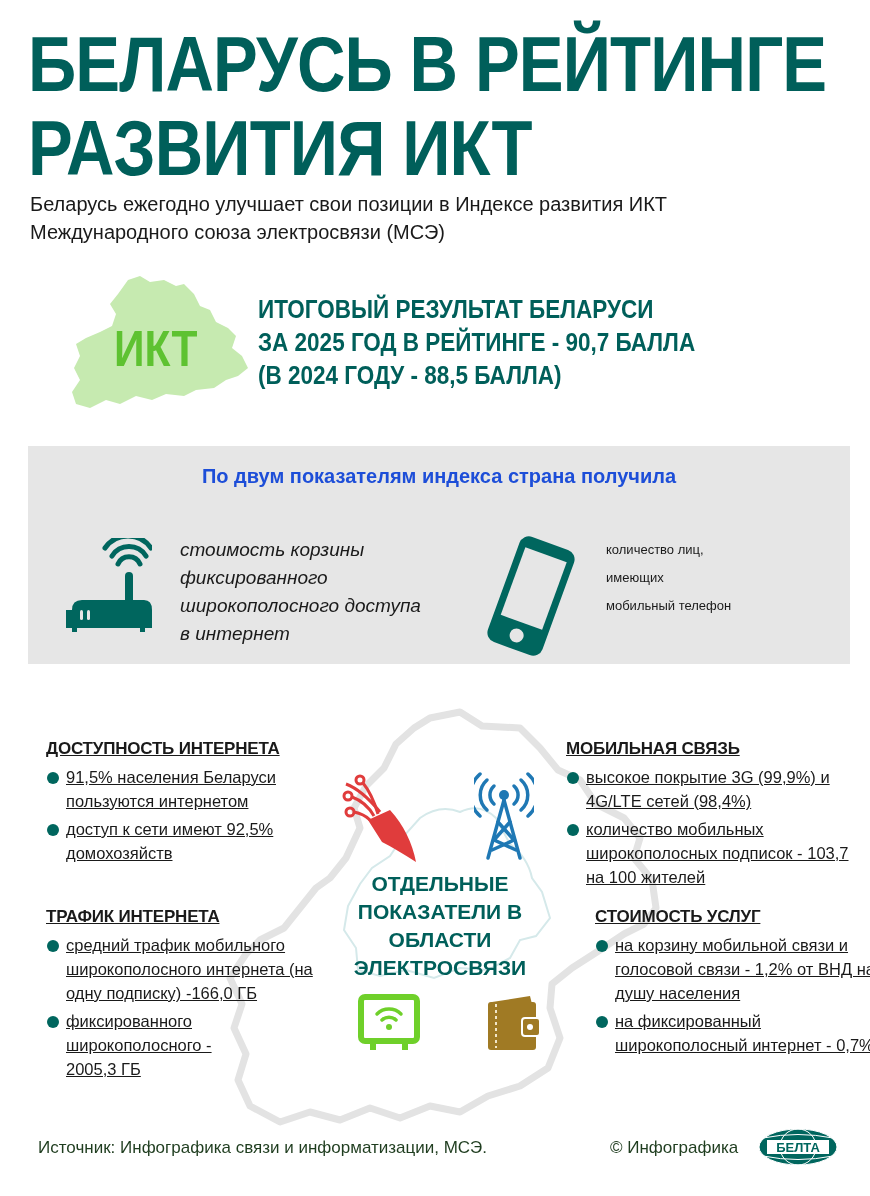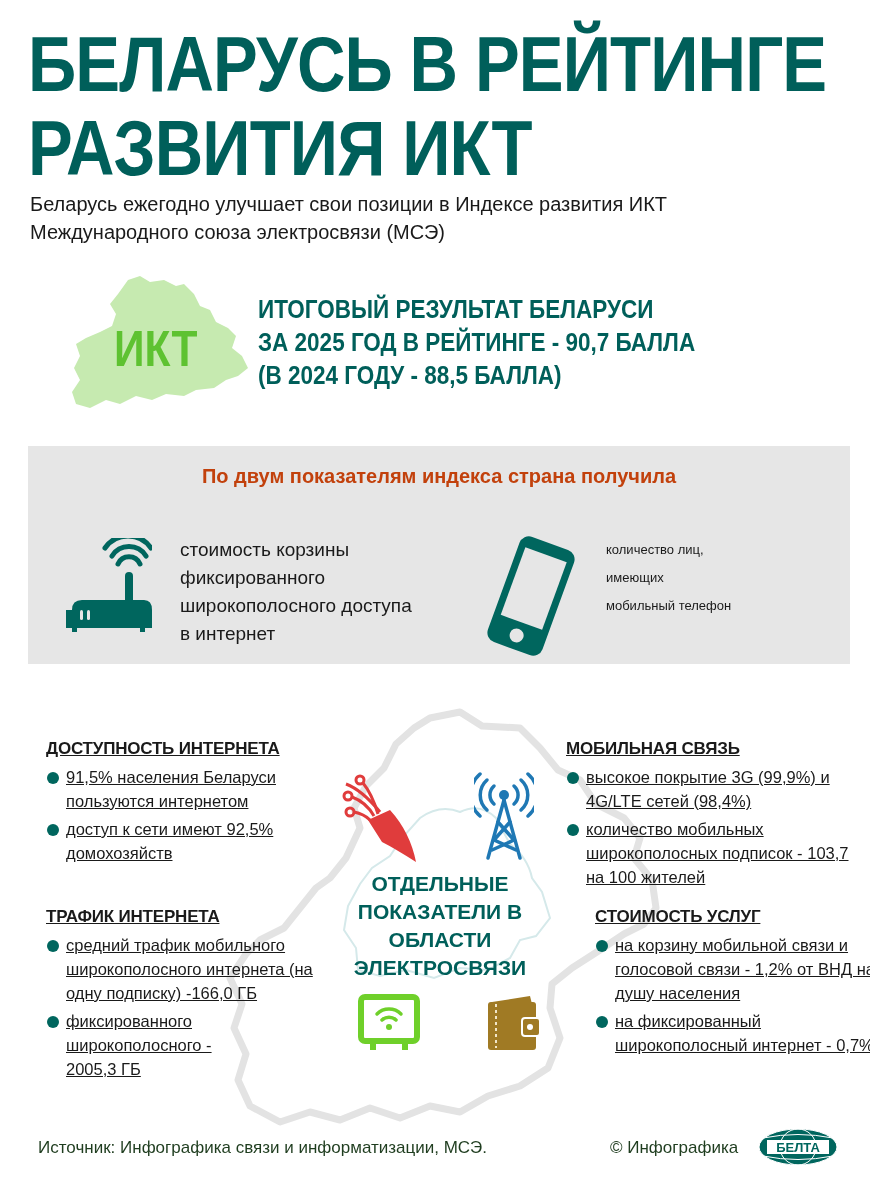--- a/index.html
+++ b/index.html
@@ -27,27 +27,27 @@
     position: absolute; left: 258px; top: 293px; width: 590px;
     font-weight: 700; font-size: 25px; line-height: 33px; color: #005f5a;
     transform: scaleX(0.9); transform-origin: left top; white-space: nowrap;
   }
 
   .grey-box {
     position: absolute; left: 28px; top: 446px; width: 822px; height: 218px; background: #e6e6e6;
   }
   .grey-head {
     position: absolute; left: 0; top: 16px; width: 822px; text-align: center;
-    font-weight: 700; font-size: 20px; line-height: 28px; color: #c2410c;
+    font-weight: 700; font-size: 20px; line-height: 28px; color: #1d4ed8;
   }
   .router-icon { position: absolute; left: 38px; top: 92px; width: 86px; height: 96px; }
   .phone-icon { position: absolute; left: 456px; top: 90px; width: 94px; height: 120px; }
   .grey-text-left {
     position: absolute; left: 152px; top: 90px; width: 300px;
-    font-size: 19px; line-height: 28px; color: #1a1a1a;
+    font-size: 19px; line-height: 28px; color: #1a1a1a; font-style: italic;
   }
   .grey-text-right {
     position: absolute; left: 578px; top: 90px; width: 240px;
     font-size: 13px; line-height: 28px; color: #1a1a1a;
   }
 
   .bg-map { position: absolute; left: 220px; top: 708px; width: 440px; height: 418px; }
 
   .block { position: absolute; text-decoration: underline; }
   .block h3 {

